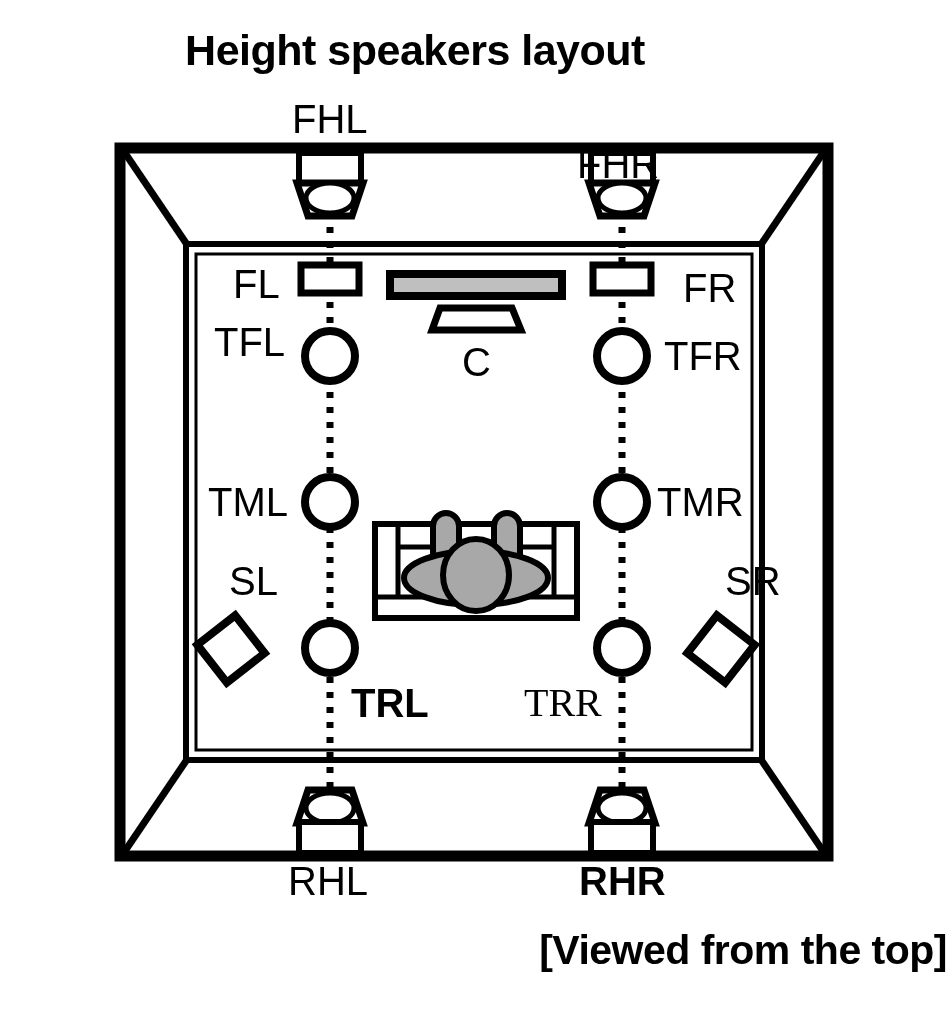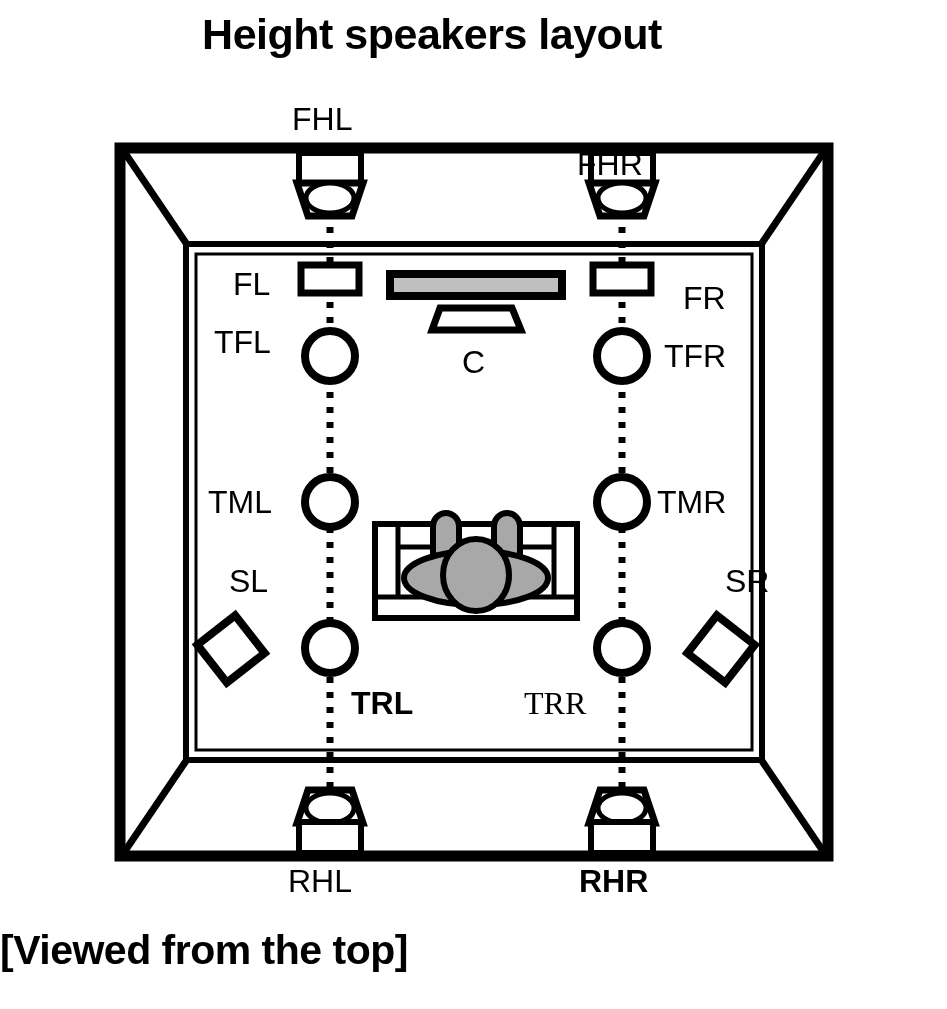--- a/index.html
+++ b/index.html
@@ -15,43 +15,42 @@
     overflow: hidden;
   }
   #stage {
     position: relative;
     width: 947px;
     height: 1009px;
   }
   .title {
     position: absolute;
     left: 0;
-    top: 8px;
+    top: 24px;
     width: 830px;
     text-align: center;
     font-size: 43px;
     font-weight: bold;
     letter-spacing: -0.5px;
     line-height: 52px;
-    padding-left: 17px;
   }
   .caption {
     position: absolute;
     left: 0;
     top: 925px;
     width: 947px;
-    text-align: left;
+    text-align: right;
     font-size: 41px;
     font-weight: bold;
     letter-spacing: -0.5px;
     line-height: 50px;
   }
   .lbl {
     position: absolute;
-    font-size: 32px;
+    font-size: 40px;
     font-weight: normal;
     line-height: 38px;
     white-space: nowrap;
   }
   svg { display: block; }
   #diagram {
     position: absolute;
     left: 0;
     top: 0;
   }
@@ -144,21 +143,21 @@
 
       <ellipse cx="476" cy="575" rx="33" ry="36" fill="#a8a8a8" stroke="#000" stroke-width="6"></ellipse>
     </g>
 
   </svg>
 
   <div class="lbl" style="left:292px; top:100px;">FHL</div>
   <div class="lbl" style="left:577px; top:100px;margin-top:45px;">FHR</div>
 
   <div class="lbl" style="left:233px; top:265px;">FL</div>
-  <div class="lbl" style="left:683px; top:279px;">FR</div>
+  <div class="lbl" style="left:683px; top:269px;">FR</div>
 
   <div class="lbl" style="left:462px; top:343px;">C</div>
 
   <div class="lbl" style="left:214px; top:323px;">TFL</div>
   <div class="lbl" style="left:664px; top:337px;">TFR</div>
 
   <div class="lbl" style="left:208px; top:483px;">TML</div>
   <div class="lbl" style="left:657px; top:483px;">TMR</div>
 
   <div class="lbl" style="left:351px; top:684px;font-weight:bold;">TRL</div>

